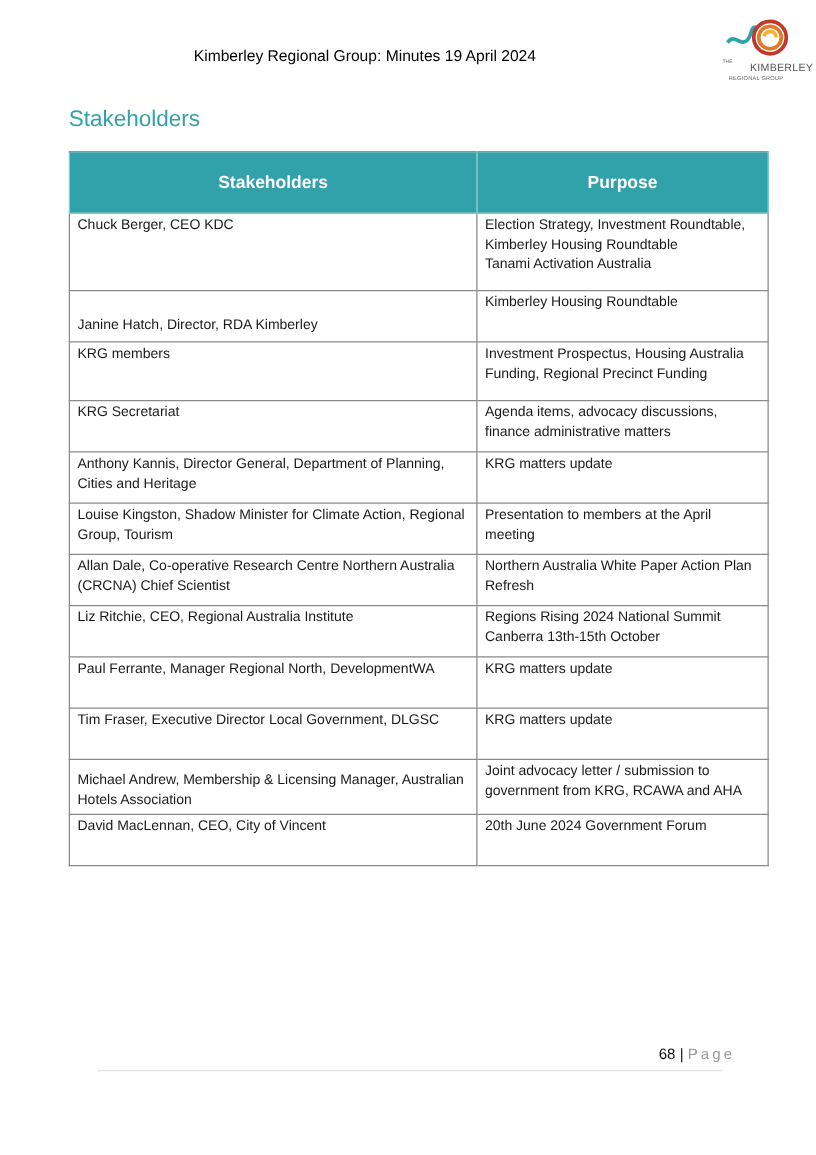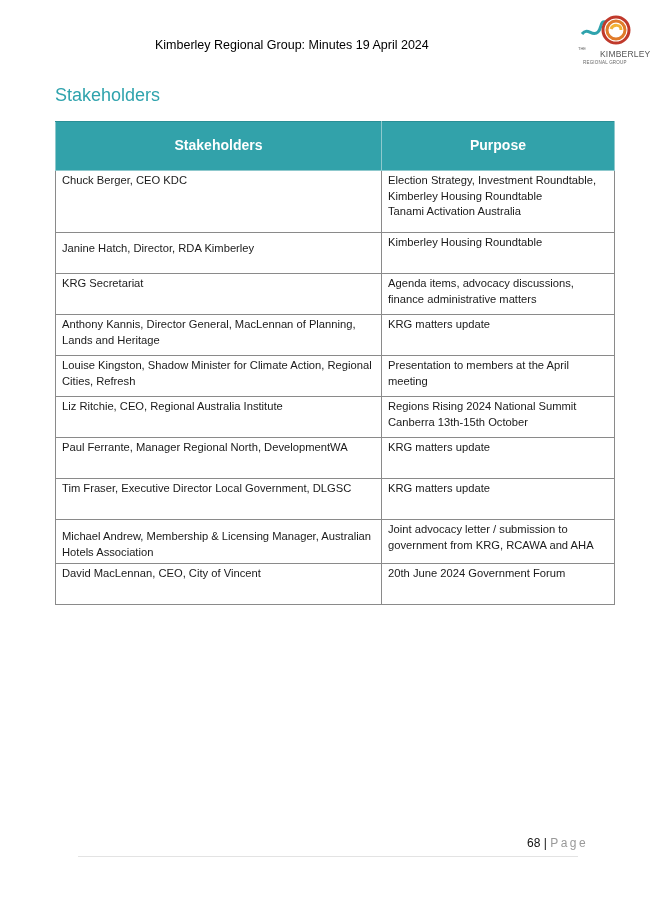--- a/index.html
+++ b/index.html
@@ -78,34 +78,42 @@
   </thead>
   <tbody>
     <tr style="height:62px">
       <td class="pad-top">Chuck Berger, CEO KDC</td>
       <td>
         <div>Election Strategy, Investment Roundtable, Kimberley Housing Roundtable</div>
         <div>Tanami Activation Australia</div>
       </td>
     </tr>
     <tr style="height:41px">
-      <td style="padding-top:8px">Janine Hatch, Director, RDA Kimberley</td>
+      <td style="padding-top:20px">Janine Hatch, Director, RDA Kimberley</td>
       <td>Kimberley Housing Roundtable</td>
+    </tr>
+    <tr style="height:47px">
+      <td class="pad-top">KRG members</td>
+      <td>Investment Prospectus, Housing Australia Funding, Regional Precinct Funding</td>
     </tr>
     <tr style="height:41px">
       <td class="pad-top">KRG Secretariat</td>
       <td>Agenda items, advocacy discussions, finance administrative matters</td>
     </tr>
     <tr style="height:41px">
-      <td class="pad-top">Anthony Kannis, Director General, MacLennan of Planning, Lands and Heritage</td>
+      <td class="pad-top">Anthony Kannis, Director General, Department of Planning, Cities and Heritage</td>
       <td class="pad-top">KRG matters update</td>
     </tr>
     <tr style="height:41px">
-      <td class="pad-top">Louise Kingston, Shadow Minister for Climate Action, Regional Cities, Refresh</td>
+      <td class="pad-top">Louise Kingston, Shadow Minister for Climate Action, Regional Group, Tourism</td>
       <td class="pad-top">Presentation to members at the April meeting</td>
+    </tr>
+    <tr style="height:41px">
+      <td class="pad-top">Allan Dale, Co-operative Research Centre Northern Australia (CRCNA) Chief Scientist</td>
+      <td class="pad-top">Northern Australia White Paper Action Plan Refresh</td>
     </tr>
     <tr style="height:41px">
       <td class="pad-top">Liz Ritchie, CEO, Regional Australia Institute</td>
       <td class="pad-top">Regions Rising 2024 National Summit Canberra 13th-15th October</td>
     </tr>
     <tr style="height:41px">
       <td class="pad-top">Paul Ferrante, Manager Regional North, DevelopmentWA</td>
       <td class="pad-top">KRG matters update</td>
     </tr>
     <tr style="height:41px">

